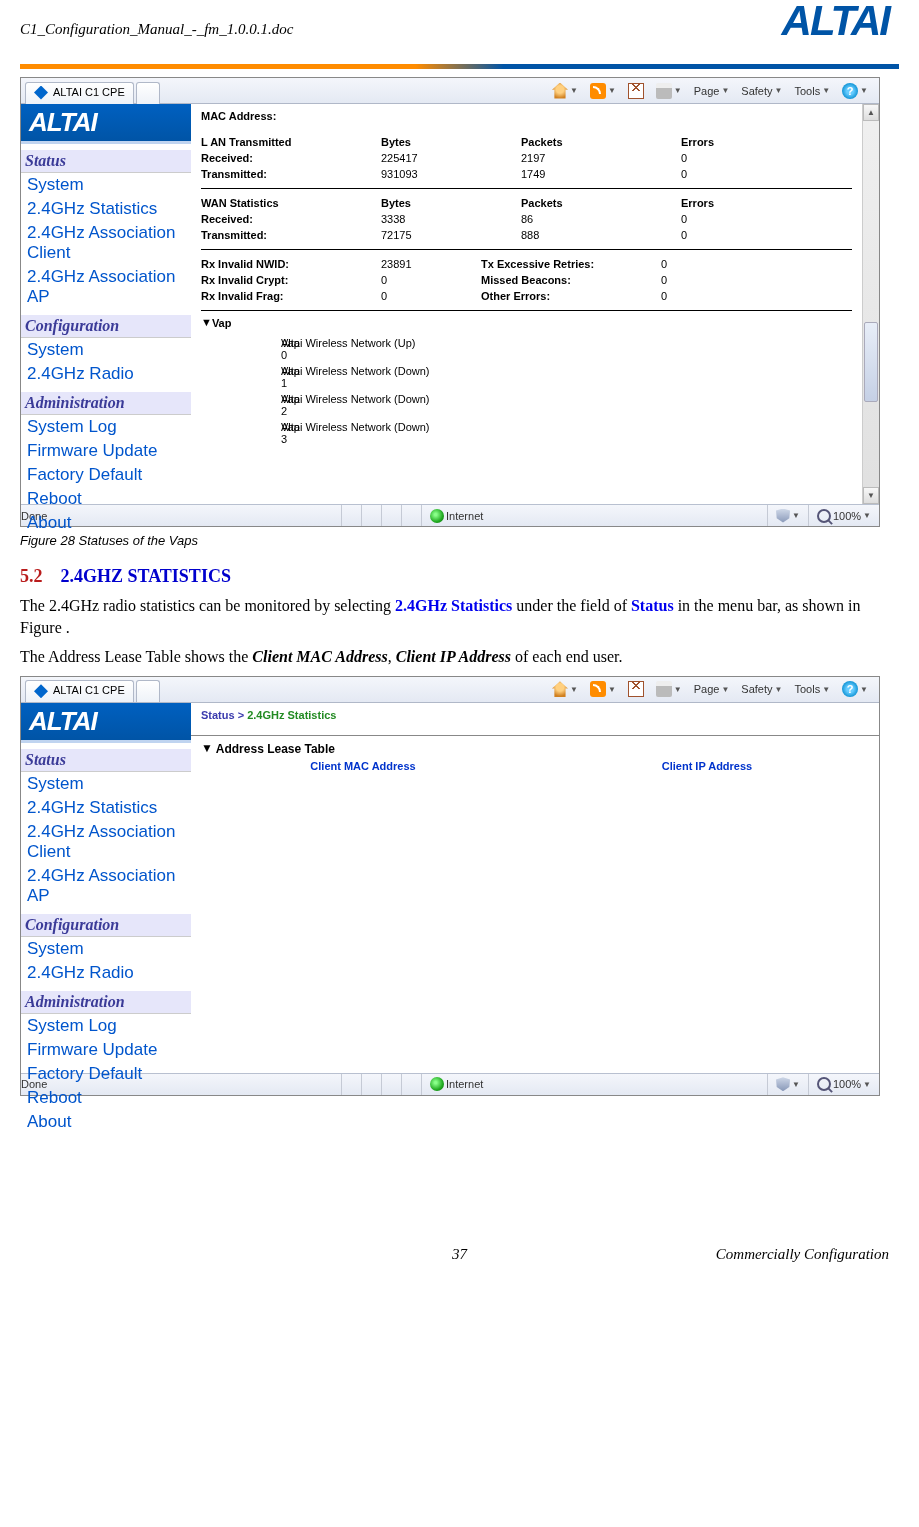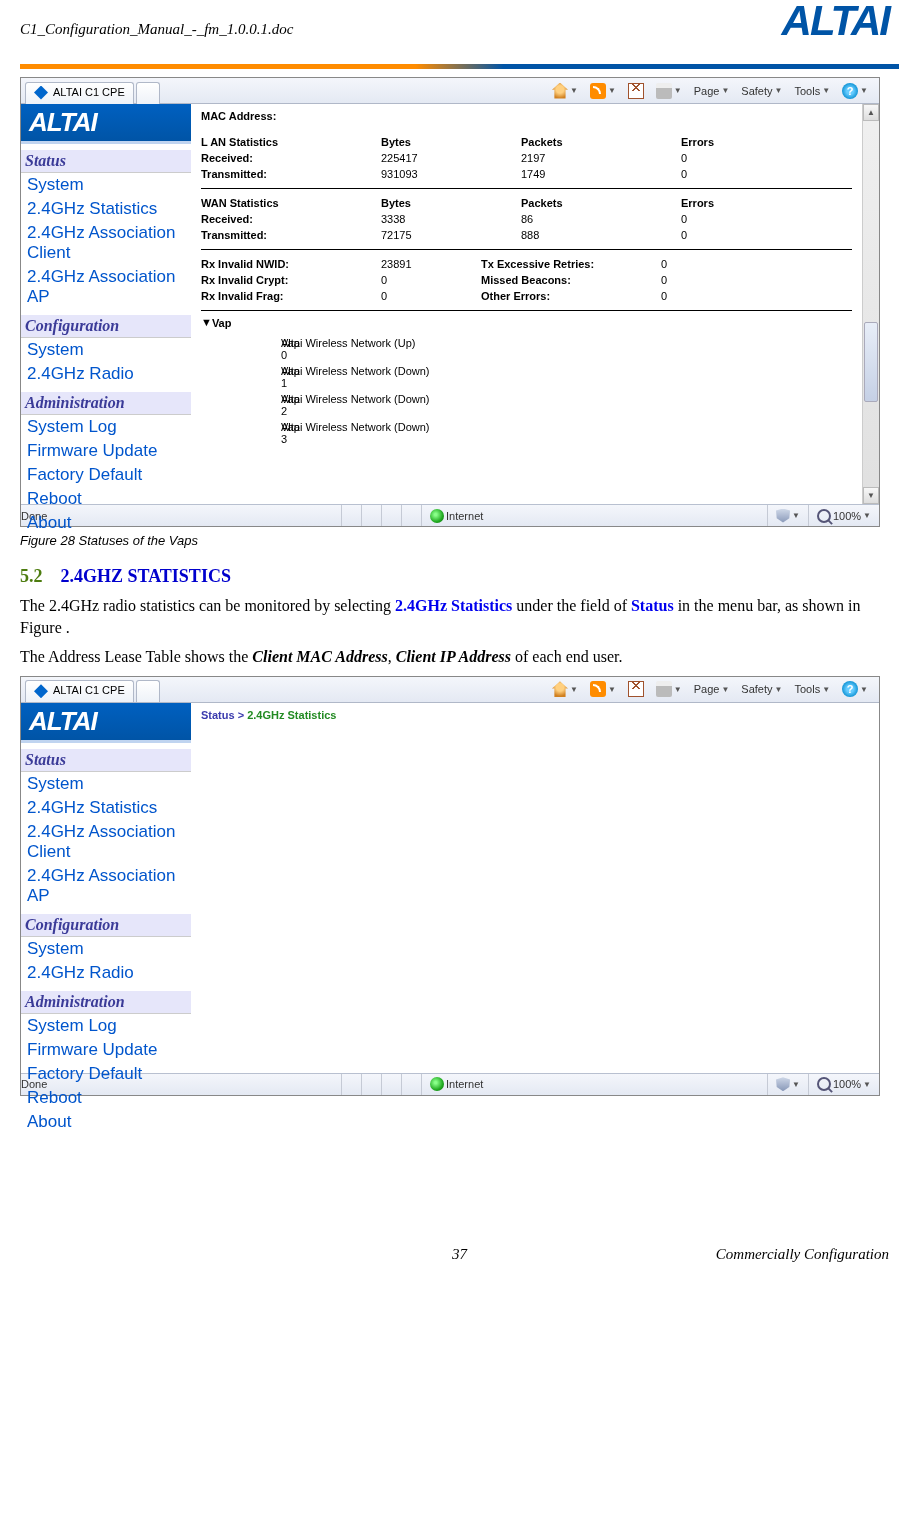--- a/index.html
+++ b/index.html
@@ -250,21 +250,21 @@
   }
   .fig-caption.center { text-align: center; }
 
   .section-heading {
     font-family: "Times New Roman", serif;
     font-weight: bold;
     color: #0000cd;
     font-size: 18px;
     margin: 10px 0 8px 0;
   }
-  .section-heading .num { color: #4d7c0f; }
+  .section-heading .num { color: #b91c1c; }
   .section-heading .txt { font-variant: small-caps; }
   .body-p {
     font-family: "Times New Roman", serif;
     font-size: 16px;
     margin: 8px 0;
     line-height: 1.35;
   }
   .body-p .blue-bold { color: #0000ee; font-weight: bold; }
   .body-p .bi { font-weight: bold; font-style: italic; }
 
@@ -352,21 +352,21 @@
         <a class="nav-link">Reboot</a>
         <a class="nav-link">About</a>
       </div>
 
       <div class="content-pane">
         <div class="row">
             <div class="cell c1 stat-head">MAC Address:</div>
           </div>
         <div style="height:10px"></div>
         <div class="row">
-          <div class="cell c1 stat-head">L AN Statistics</div>
+          <div class="cell c1 stat-head">L AN Transmitted</div>
           <div class="cell c2 stat-head">Bytes</div>
           <div class="cell c3 stat-head">Packets</div>
           <div class="cell c4 stat-head">Errors</div>
         </div>
         <div class="row">
           <div class="cell c1 stat-head">Received:</div>
           <div class="cell c2">225417</div>
           <div class="cell c3">2197</div>
           <div class="cell c4">0</div>
         </div>
@@ -541,20 +541,27 @@
         <a class="nav-link">Reboot</a>
         <a class="nav-link">About</a>
       </div>
 
       <div style="flex:1; padding:0;">
         <div class="breadcrumb">
           <span class="bc-root">Status</span>
           <span class="bc-sep">&gt;</span>
           <span class="bc-cur">2.4GHz Statistics</span>
         </div>
+        <div class="alt-section">
+          <div class="alt-title" style="padding-left:10px;"><span class="vap-caret">▼</span> <span>Address Lease Table</span></div>
+          <div class="alt-col-head">
+            <div class="col-a">Client MAC Address</div>
+            <div class="col-b">Client IP Address</div>
+          </div>
+        </div>
       </div>
     </div>
 
     <div class="ie-status">
       <div class="done">Done</div>
       <div class="ie-status-cell" style="width:20px"></div>
       <div class="ie-status-cell" style="width:20px"></div>
       <div class="ie-status-cell" style="width:20px"></div>
       <div class="ie-status-cell" style="width:20px"></div>
       <div class="ie-status-cell" style="flex:1">

